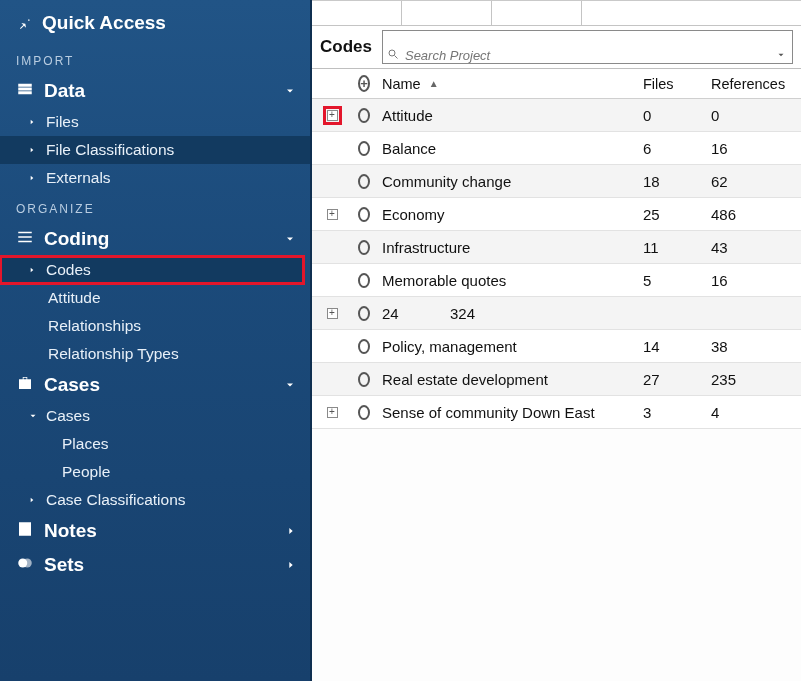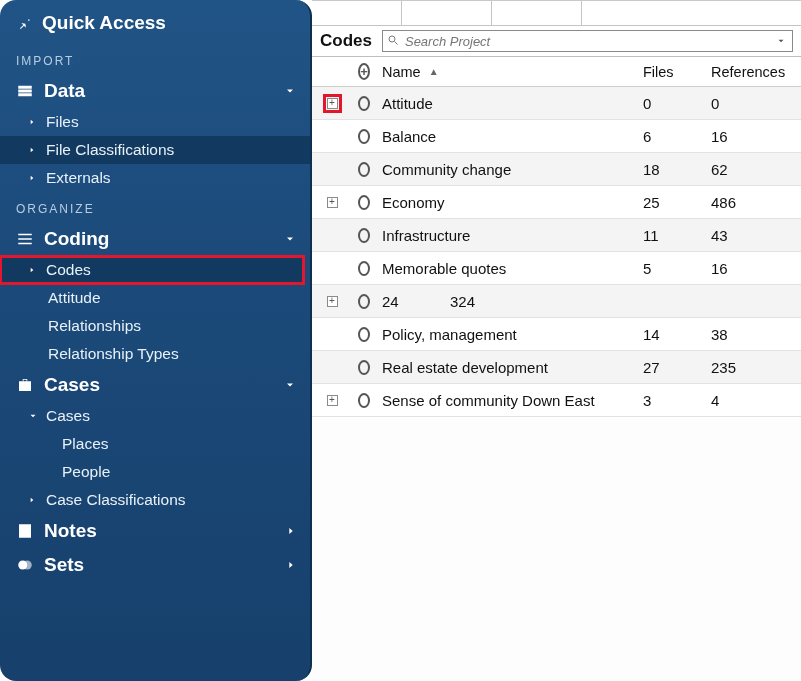--- a/index.html
+++ b/index.html
@@ -8,38 +8,37 @@
 
   
   .sidebar {
     width: 312px;
     height: 681px;
     background: linear-gradient(to bottom, #215486, #1b4a7a 40%, #17406c);
     color: #fff;
     border-right: 2px solid #0f2f50;
     overflow: hidden;
     padding-top: 4px;
-    border-radius: 16px;
   }
   .qa-row {
     display: flex; align-items: center; gap: 10px;
     padding: 8px 16px 10px 16px;
     font-size: 19px; font-weight: 600;
   }
   .section-label {
     font-size: 12px; letter-spacing: 2px; font-weight: 400;
     color: #b9cde1; padding: 10px 16px 6px 16px;
   }
   .group-header {
     display: flex; align-items: center; gap: 10px;
     padding: 6px 14px 6px 16px;
     font-size: 19px; font-weight: 600; cursor: pointer;
     justify-content: space-between;
   }
-  .group-header .gh-left { display: flex; align-items: center; gap: 10px; }
+  .group-header .gh-left { display: flex; gap: 10px; }
   .nav-item {
     display: flex; align-items: center; gap: 8px;
     padding: 5px 14px 5px 28px;
     font-size: 15.5px; cursor: pointer;
     color: #e8f0f8;
   }
   .nav-item.level2 { padding-left: 48px; }
   .nav-item.level3 { padding-left: 62px; }
   .nav-item.selected { background: #123a60; gap: 8px; }
   .nav-item.highlighted {
@@ -63,22 +62,22 @@
   .tabstrip { height: 25px; background:#fff; border-bottom:1px solid #c4c4c4; display:flex; }
   .tabstrip .tab { width:90px; border-right:1px solid #c4c4c4; }
 
   .panel-header {
     display:flex; align-items:center; gap:6px;
     padding: 4px 8px 4px 8px; border-bottom:1px solid #bfbfbf;
     background:#fff;
   }
   .panel-title { font-size: 17px; font-weight:700; margin-right:4px;}
   .search-wrap {
-    flex:1; display:flex; align-items:center;
-    border:1px solid #8a8a8a; height:22px; padding:0 4px;
+    flex:1; display:flex; align-items:flex-end;
+    border:1px solid #8a8a8a; height:34px; padding:0 4px;
     background:#fff;
   }
   .search-wrap input {
     flex:1; border:none; outline:none; font-style:italic;
     font-size:13px; color:#555; padding-left:6px; background:transparent;
   }
   .search-wrap .dd { width:14px; text-align:center; color:#555; cursor:pointer;}
   .search-wrap svg { fill:#7a7a7a; }
 
   .col-header {

